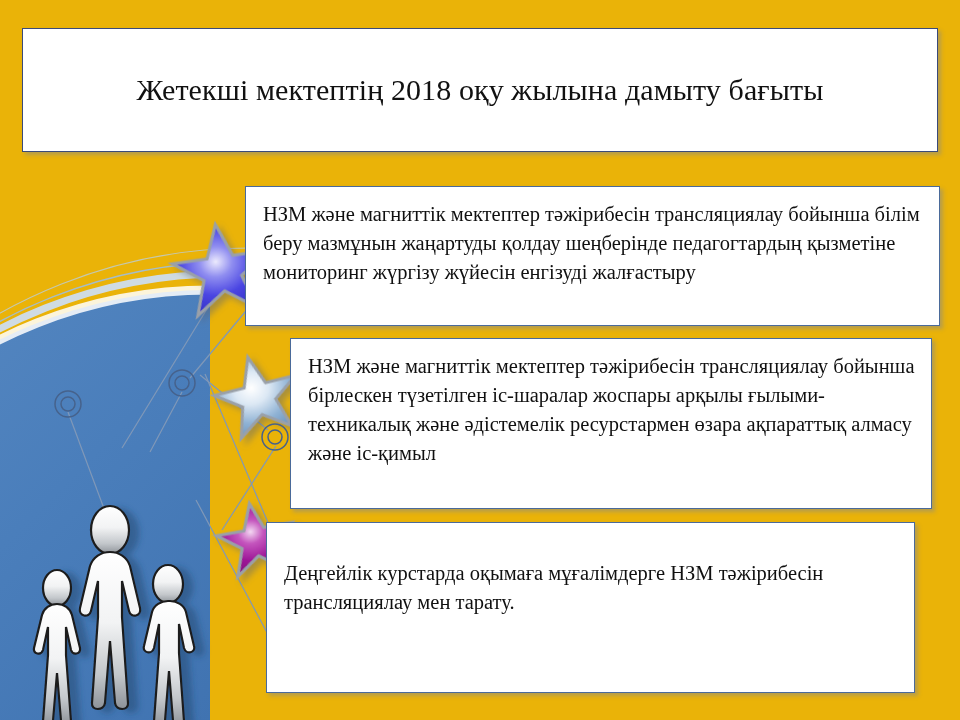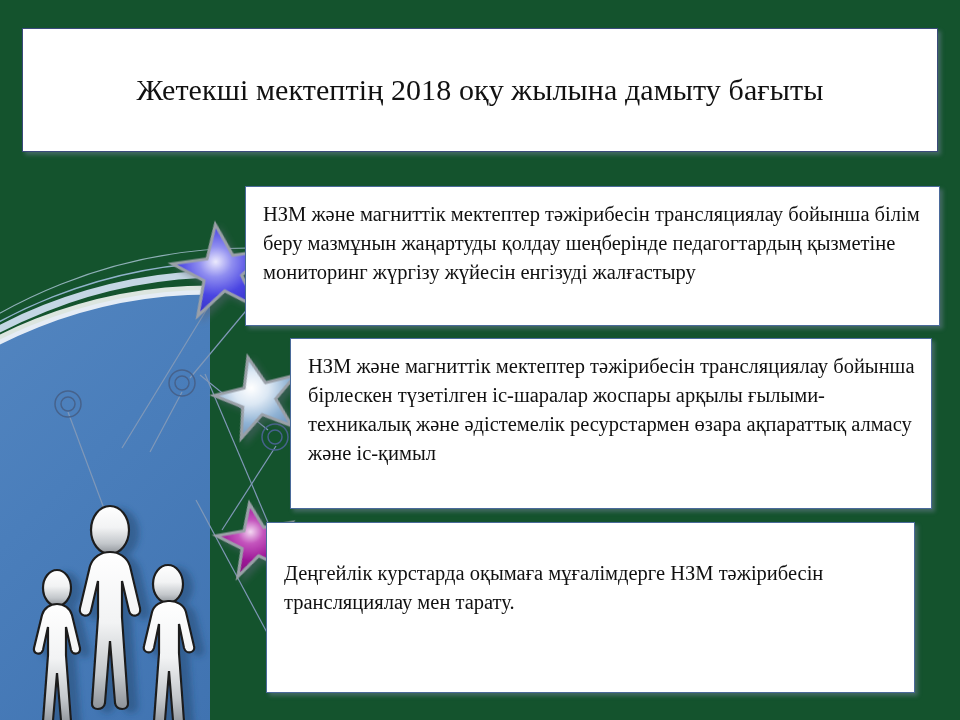--- a/index.html
+++ b/index.html
@@ -8,21 +8,21 @@
     padding: 0;
     background: #ffffff;
   }
   body {
     font-family: "Liberation Serif", "DejaVu Serif", serif;
   }
   #slide {
     position: relative;
     width: 960px;
     height: 720px;
-    background: #14532d;
+    background: #eab308;
     overflow: hidden;
   }
 
   
   #decor {
     position: absolute;
     left: 0;
     top: 0;
     width: 960px;
     height: 720px;

